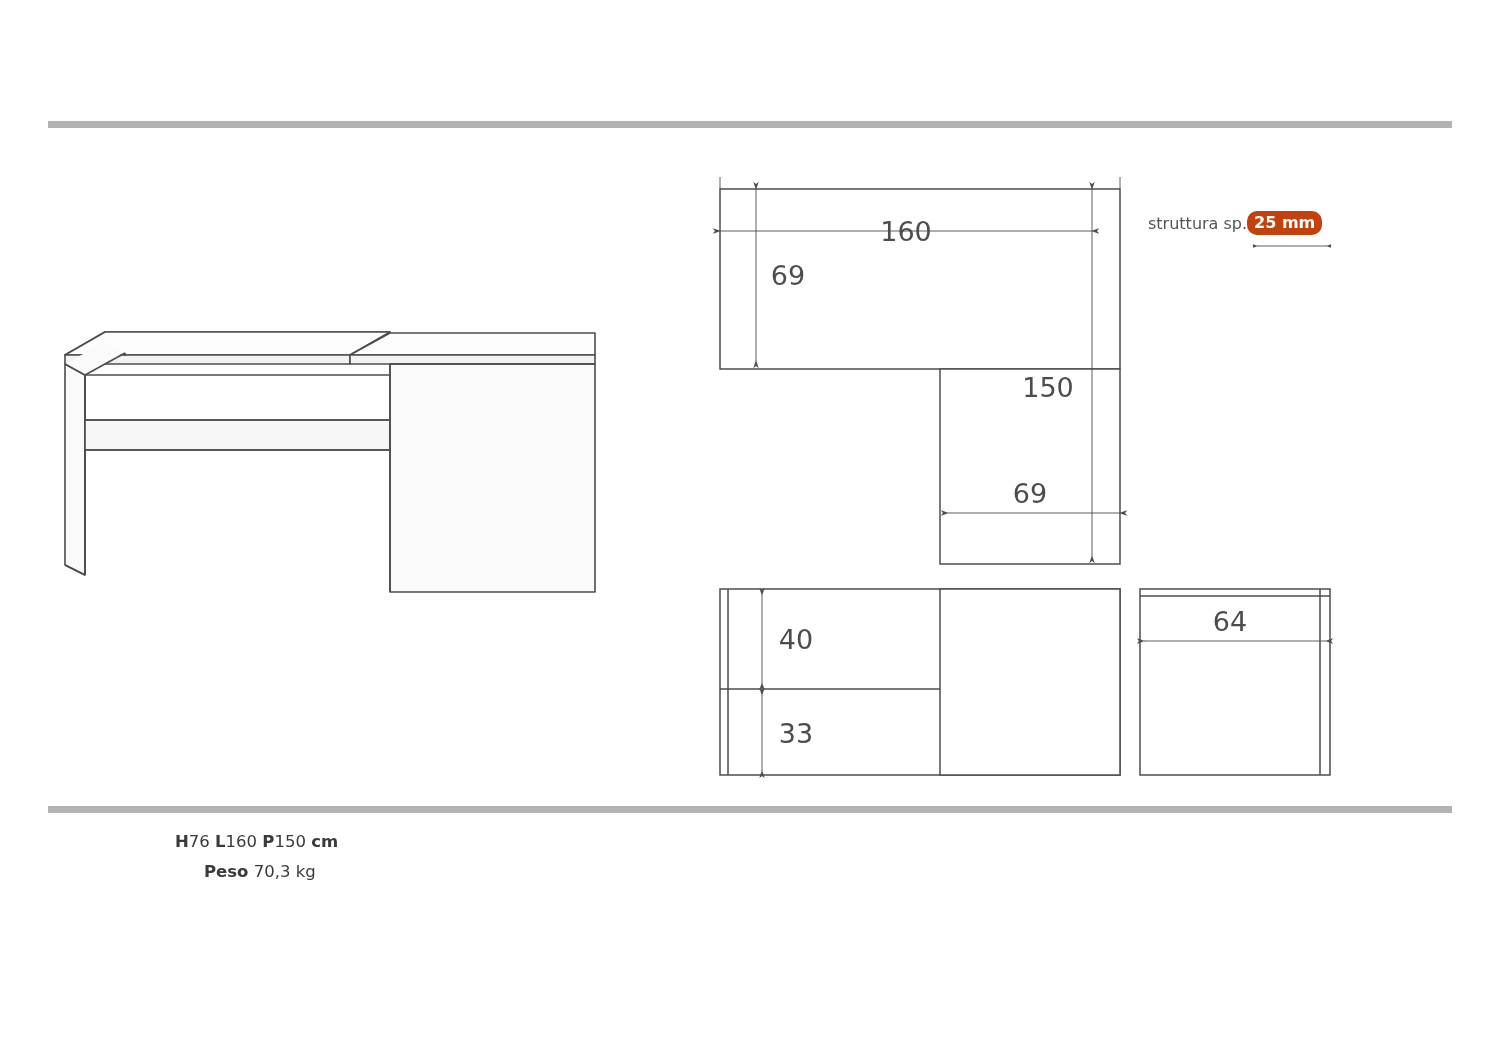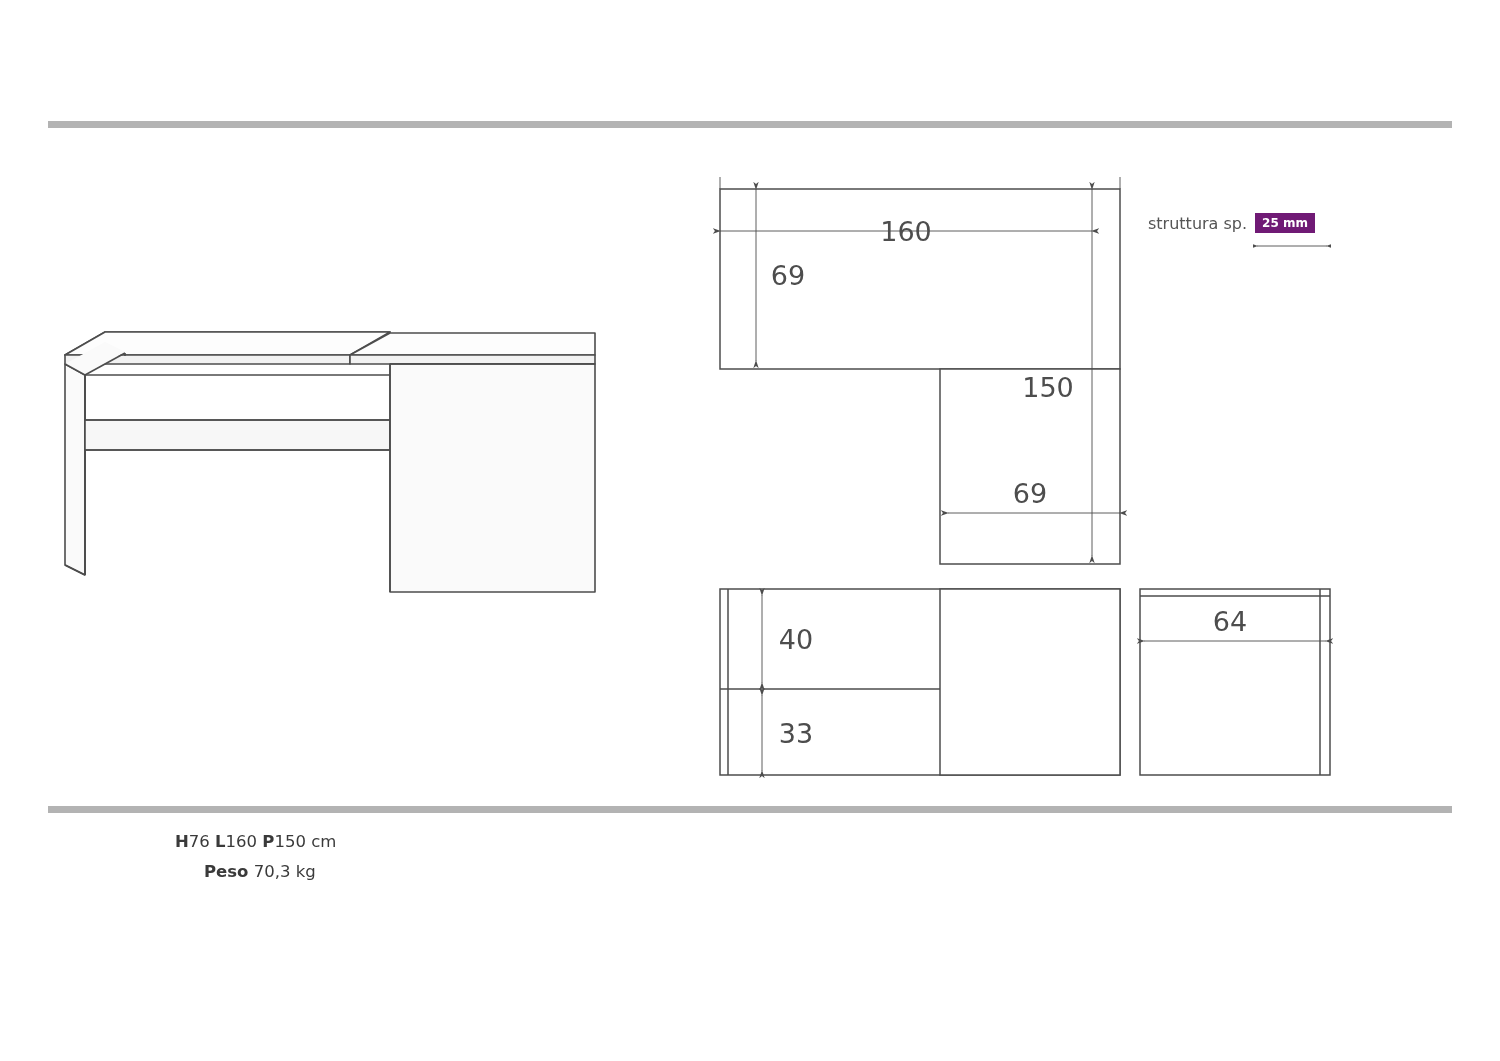--- a/index.html
+++ b/index.html
@@ -63,34 +63,34 @@
   #tech-views svg { display: block; }
 
   
   #struttura-block {
     position: absolute;
     left: 1148px;
     top: 208px;
     height: 30px;
     display: flex;
     align-items: center;
-    gap: 8px;
     white-space: nowrap;
   }
   #struttura-label {
     font-size: 16px;
     color: #555;
   }
   #struttura-value {
-    background: #701a75;
+    background: #c2410c;
     color: #ffffff;
-    font-size: 12px;
+    font-size: 16px;
     font-weight: bold;
     padding: 4px 7px;
     line-height: 1;
+    border-radius: 10px;
   }
   #struttura-arrow {
     position: absolute;
     left: 1253px;
     top: 240px;
     width: 78px;
     height: 12px;
   }
 
   
@@ -111,21 +111,21 @@
     font-weight: bold;
   }
   #spec-dims {
     padding-left: 5px;
   }
   #spec-weight {
     padding-left: 34px;
   }
   .b { font-weight: bold; }
   .dim-num { font-weight: normal; text-align: right; }
-  .unit { font-weight: normal; }
+  .unit { font-weight: bold; }
 
   
   .dimtext {
     font-family: "DejaVu Sans", "Liberation Sans", sans-serif;
     font-size: 27px;
     fill: #4d4d4d;
   }
 </style>
 </head>
 <body>

